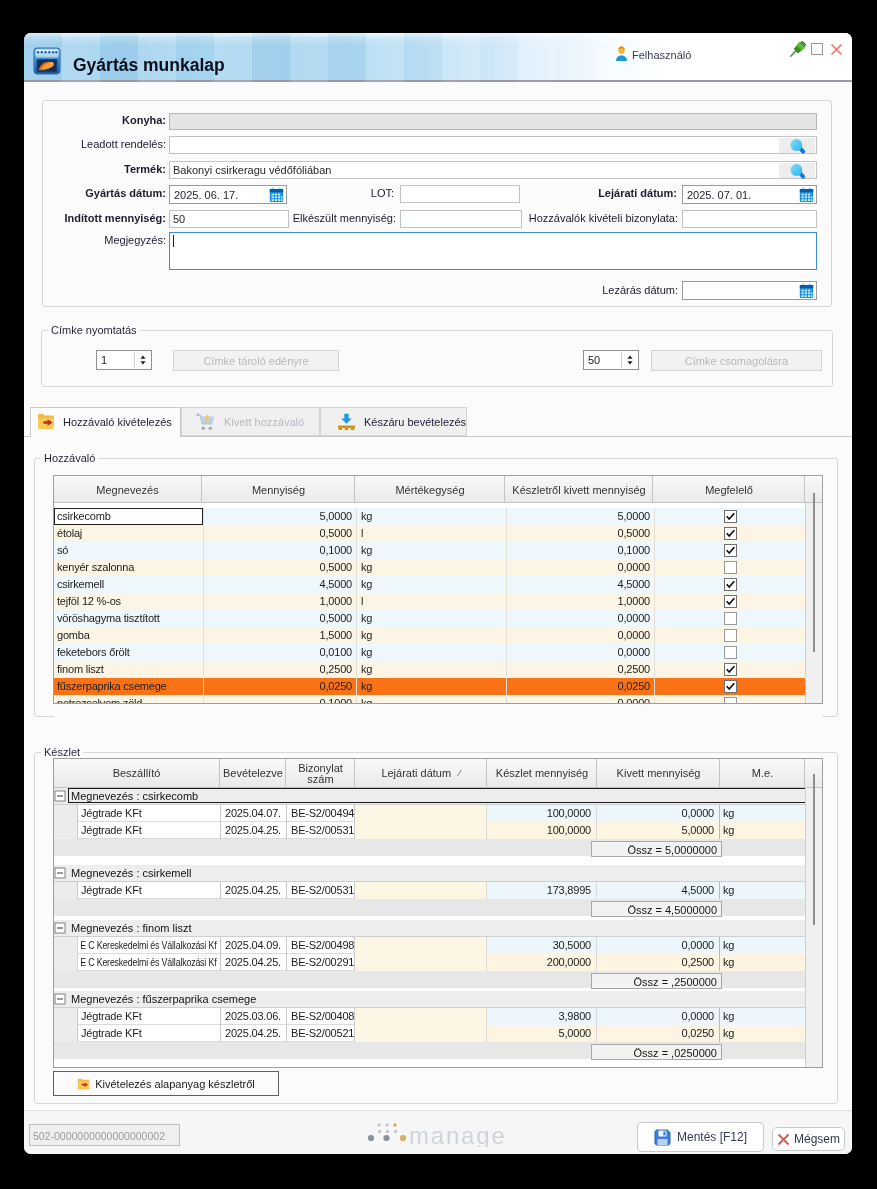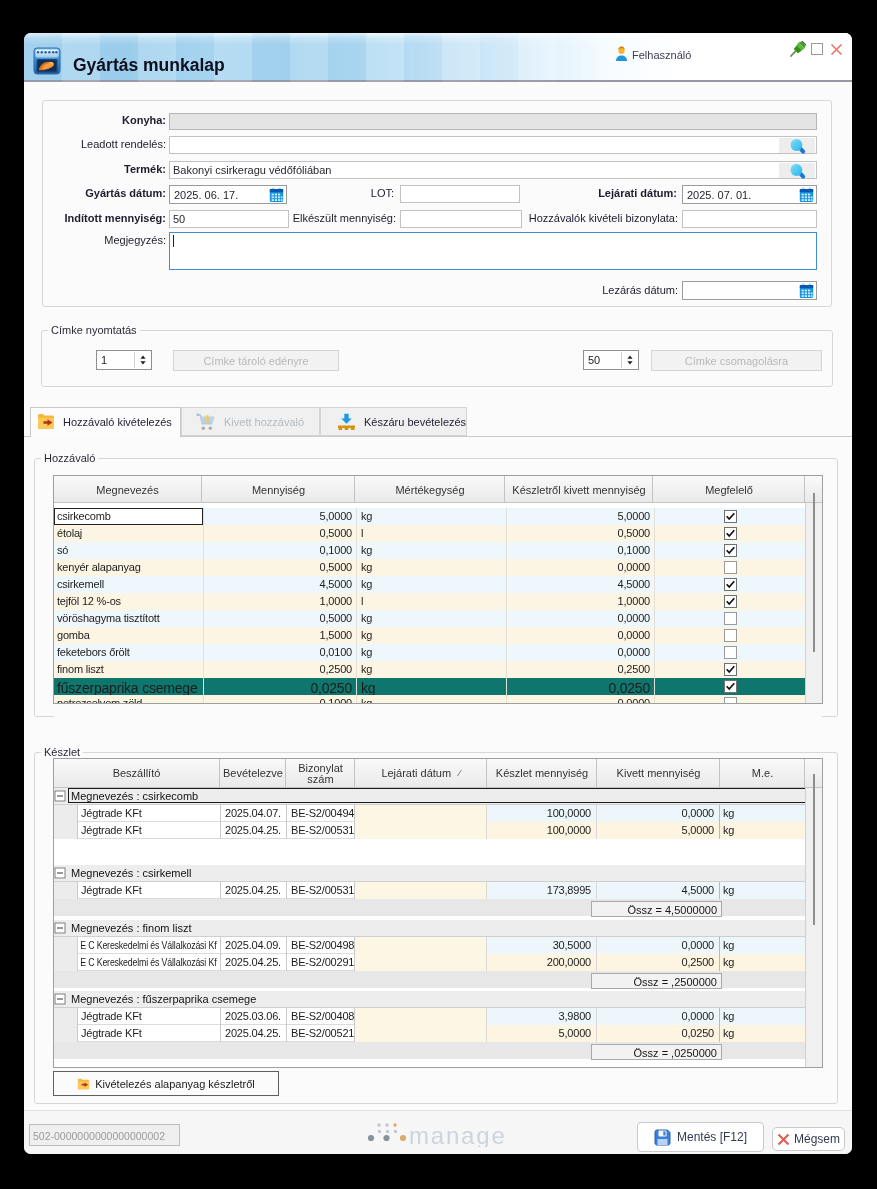--- a/index.html
+++ b/index.html
@@ -247,21 +247,21 @@
 <div style="left:0px;top:0;width:149px;height:17px;padding:2px 0 0 3px">só</div>
 <div style="left:149px;top:0;width:153px;height:17px;text-align:right;padding:2px 4px 0 0;border-left:1px solid #e2dfd8">0,1000</div>
 <div style="left:302px;top:0;width:150px;height:17px;padding:2px 0 0 4px;border-left:1px solid #e2dfd8">kg</div>
 <div style="left:452px;top:0;width:148px;height:17px;text-align:right;padding:2px 4px 0 0;border-left:1px solid #e2dfd8">0,1000</div>
 <div style="left:600px;top:0;width:151px;height:17px;border-left:1px solid #e2dfd8;text-align:center;padding-top:2px"><svg width="13" height="13" viewBox="0 0 13 13">
           <rect x="0.5" y="0.5" width="12" height="12" fill="#fff" stroke="#707070"></rect>
           <path d="M2.7 6.2 L5.2 9 L10.3 3.2" stroke="#111" stroke-width="1.7" fill="none"></path>
         </svg></div>
 </div>
 <div class="abs cells" style="left:30px;top:526px;width:768px;height:17px;background:#fdf5e3;font-size:11px;color:#1d1d1d">
-<div style="left:0px;top:0;width:149px;height:17px;padding:2px 0 0 3px">kenyér alapanyag</div>
+<div style="left:0px;top:0;width:149px;height:17px;padding:2px 0 0 3px">kenyér szalonna</div>
 <div style="left:149px;top:0;width:153px;height:17px;text-align:right;padding:2px 4px 0 0;border-left:1px solid #e2dfd8">0,5000</div>
 <div style="left:302px;top:0;width:150px;height:17px;padding:2px 0 0 4px;border-left:1px solid #e2dfd8">kg</div>
 <div style="left:452px;top:0;width:148px;height:17px;text-align:right;padding:2px 4px 0 0;border-left:1px solid #e2dfd8">0,0000</div>
 <div style="left:600px;top:0;width:151px;height:17px;border-left:1px solid #e2dfd8;text-align:center;padding-top:2px"><svg width="13" height="13" viewBox="0 0 13 13">
           <rect x="0.5" y="0.5" width="12" height="12" fill="#fff" stroke="#9a9a9a"></rect>
         </svg></div>
 </div>
 <div class="abs cells" style="left:30px;top:543px;width:768px;height:17px;background:#eef7fc;font-size:11px;color:#1d1d1d">
 <div style="left:0px;top:0;width:149px;height:17px;padding:2px 0 0 3px">csirkemell</div>
 <div style="left:149px;top:0;width:153px;height:17px;text-align:right;padding:2px 4px 0 0;border-left:1px solid #e2dfd8">4,5000</div>
@@ -312,21 +312,21 @@
 <div class="abs cells" style="left:30px;top:628px;width:768px;height:17px;background:#fdf5e3;font-size:11px;color:#1d1d1d">
 <div style="left:0px;top:0;width:149px;height:17px;padding:2px 0 0 3px">finom liszt</div>
 <div style="left:149px;top:0;width:153px;height:17px;text-align:right;padding:2px 4px 0 0;border-left:1px solid #e2dfd8">0,2500</div>
 <div style="left:302px;top:0;width:150px;height:17px;padding:2px 0 0 4px;border-left:1px solid #e2dfd8">kg</div>
 <div style="left:452px;top:0;width:148px;height:17px;text-align:right;padding:2px 4px 0 0;border-left:1px solid #e2dfd8">0,2500</div>
 <div style="left:600px;top:0;width:151px;height:17px;border-left:1px solid #e2dfd8;text-align:center;padding-top:2px"><svg width="13" height="13" viewBox="0 0 13 13">
           <rect x="0.5" y="0.5" width="12" height="12" fill="#fff" stroke="#707070"></rect>
           <path d="M2.7 6.2 L5.2 9 L10.3 3.2" stroke="#111" stroke-width="1.7" fill="none"></path>
         </svg></div>
 </div>
-<div class="abs cells" style="left:30px;top:645px;width:768px;height:17px;background:#0f766e;font-size:14px;color:#1d1d1d">
+<div class="abs cells" style="left:30px;top:645px;width:768px;height:17px;background:#f97316;font-size:11px;color:#1d1d1d">
 <div style="left:0px;top:0;width:149px;height:17px;padding:2px 0 0 3px">fűszerpaprika csemege</div>
 <div style="left:149px;top:0;width:153px;height:17px;text-align:right;padding:2px 4px 0 0;border-left:1px solid #e2dfd8">0,0250</div>
 <div style="left:302px;top:0;width:150px;height:17px;padding:2px 0 0 4px;border-left:1px solid #e2dfd8">kg</div>
 <div style="left:452px;top:0;width:148px;height:17px;text-align:right;padding:2px 4px 0 0;border-left:1px solid #e2dfd8">0,0250</div>
 <div style="left:600px;top:0;width:151px;height:17px;border-left:1px solid #e2dfd8;text-align:center;padding-top:2px"><svg width="13" height="13" viewBox="0 0 13 13">
           <rect x="0.5" y="0.5" width="12" height="12" fill="#fff" stroke="#707070"></rect>
           <path d="M2.7 6.2 L5.2 9 L10.3 3.2" stroke="#111" stroke-width="1.7" fill="none"></path>
         </svg></div>
 </div>
 <div class="abs cells" style="left:30px;top:662px;width:768px;height:17px;background:#fdf5e3;font-size:11px;color:#1d1d1d">
@@ -375,20 +375,23 @@
 <div class="abs cells" style="left:30px;top:789px;width:768px;height:17px;background:#fff;font-size:11px;color:#1d1d1d;border-bottom:1px solid #dbdbdb">
 <div style="left:0;top:0;width:23px;height:17px;background:#ececec"></div>
 <div style="left:23px;top:0;width:143px;height:17px;padding:2px 0 0 3px;border-left:1px solid #c9c9c9">Jégtrade KFt</div>
 <div style="left:166px;top:0;width:66px;height:17px;padding:2px 0 0 4px;border-left:1px solid #c9c9c9">2025.04.25.</div>
 <div style="left:232px;top:0;width:69px;height:17px;padding:2px 0 0 4px;border-left:1px solid #c9c9c9;border-right:1px solid #c9c9c9">BE-S2/00531</div>
 <div style="left:301px;top:0;width:132px;height:17px;background:#fcf6e5;border-right:1px solid #dcd9d2"></div>
 <div style="left:433px;top:0;width:110px;height:17px;background:#fdf4e1;text-align:right;padding:2px 5px 0 0;border-right:1px solid #d8d8d8">100,0000</div>
 <div style="left:543px;top:0;width:123px;height:17px;background:#fdf4e1;text-align:right;padding:2px 5px 0 0;border-right:1px solid #b9b9b9">5,0000</div>
 <div style="left:666px;top:0;width:102px;height:17px;background:#fdf4e1;padding:2px 0 0 3px">kg</div>
 </div>
+<div class="abs" style="left:30px;top:806px;width:768px;height:17px;background:#e7e7e7;font-size:11px;color:#161616">
+<div style="position:absolute;left:537px;top:2px;width:131px;height:16px;border:1px solid #a8a8a8;background:#f2f2f2;text-align:right;padding:2px 4px 0 0">Össz = 5,0000000</div>
+</div>
 <div class="abs" style="left:30px;top:832px;width:768px;height:17px;background:#ededed;border-bottom:1px solid #cfcfcf;font-size:11px;color:#111">
 <svg width="12" height="12" viewBox="0 0 12 12" style="position:absolute;left:0px;top:2px">
         <rect x="1" y="1" width="10" height="10" fill="#fff" stroke="#808080"></rect>
         <path d="M3 6 H9" stroke="#333" stroke-width="1"></path>
       </svg>
 <div style="position:absolute;left:17px;top:2px">Megnevezés : csirkemell</div>
     </div>
 <div class="abs cells" style="left:30px;top:849px;width:768px;height:17px;background:#fff;font-size:11px;color:#1d1d1d;border-bottom:1px solid #dbdbdb">
 <div style="left:0;top:0;width:23px;height:17px;background:#ececec"></div>
 <div style="left:23px;top:0;width:143px;height:17px;padding:2px 0 0 3px;border-left:1px solid #c9c9c9">Jégtrade KFt</div>

